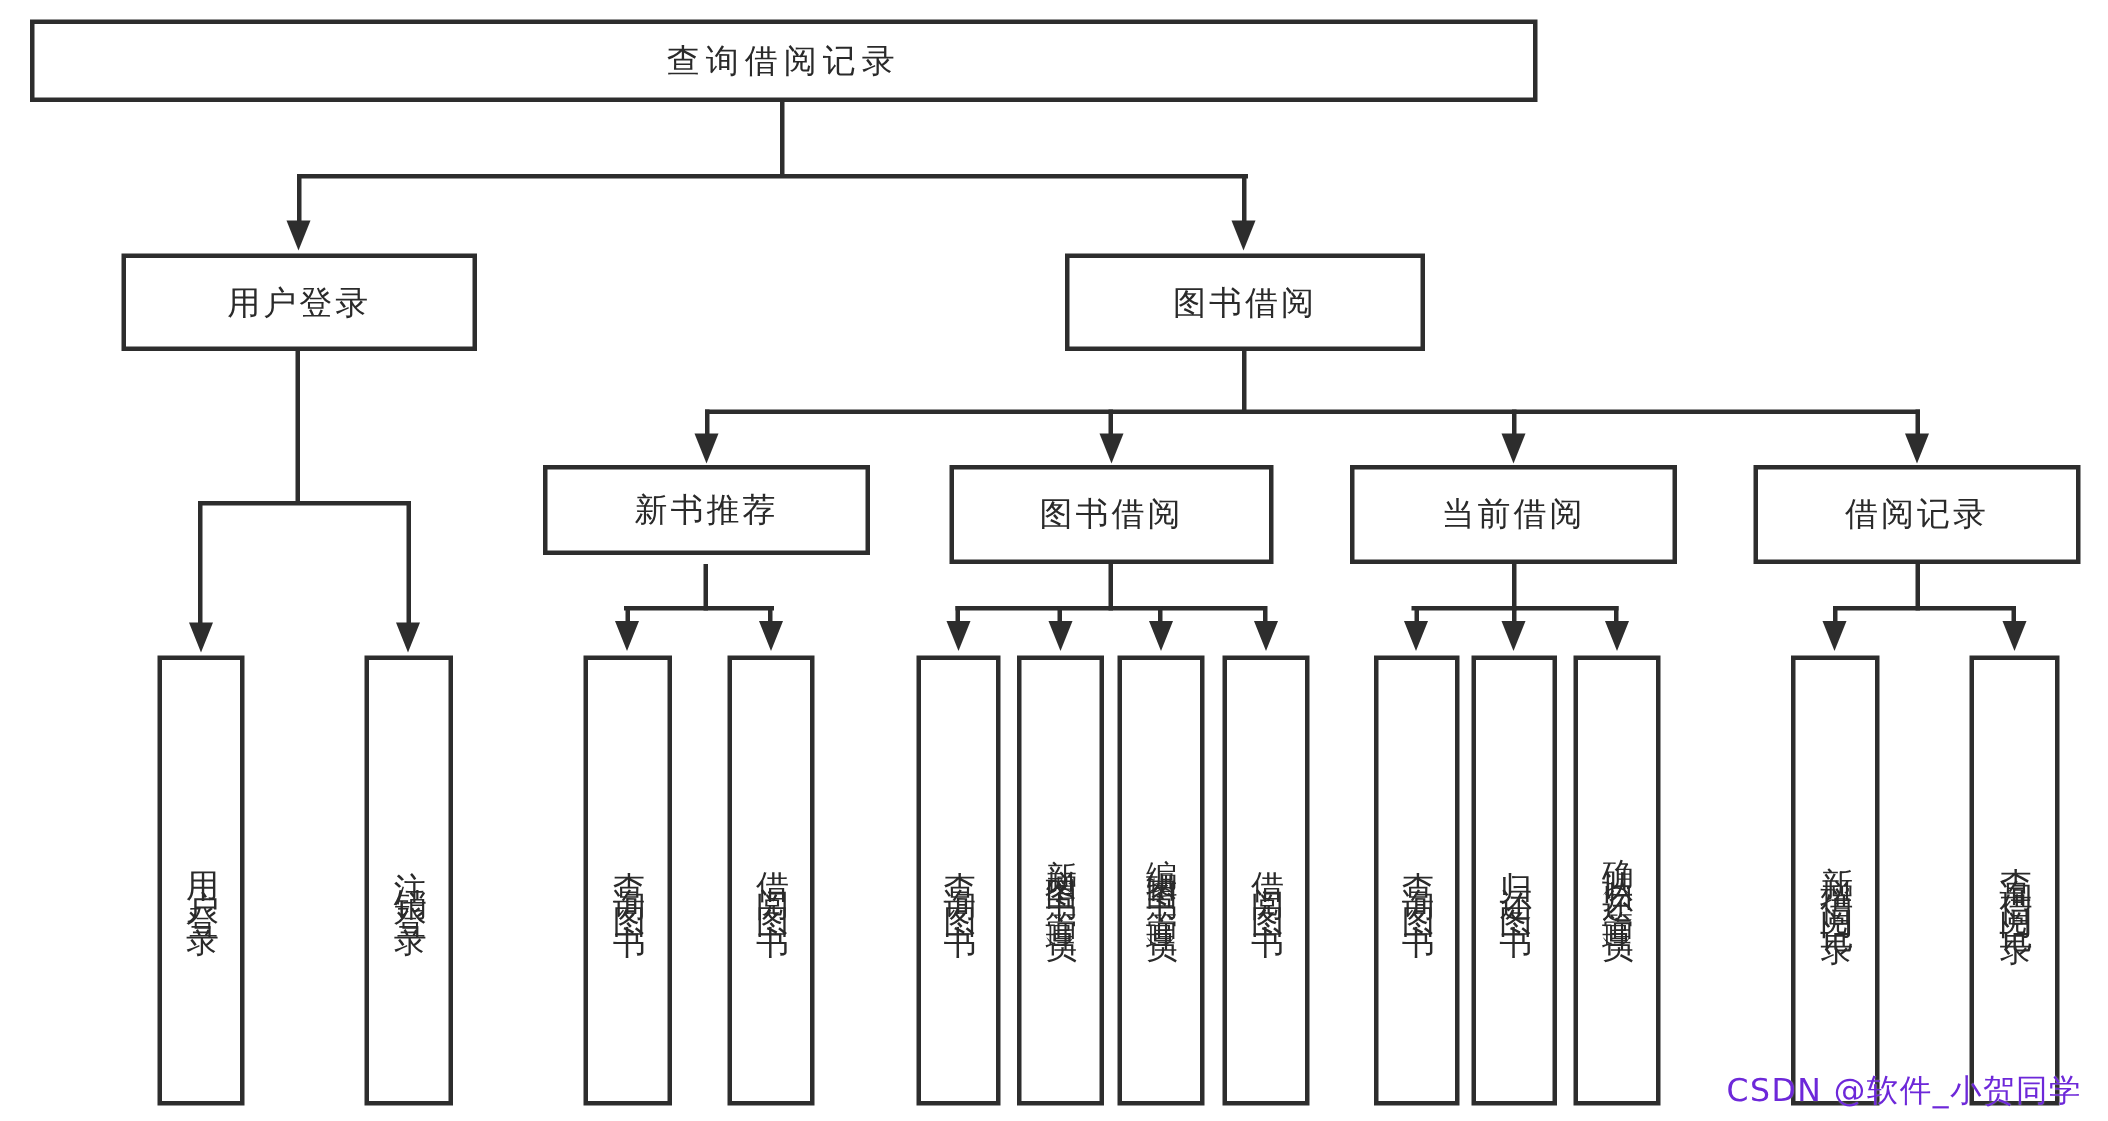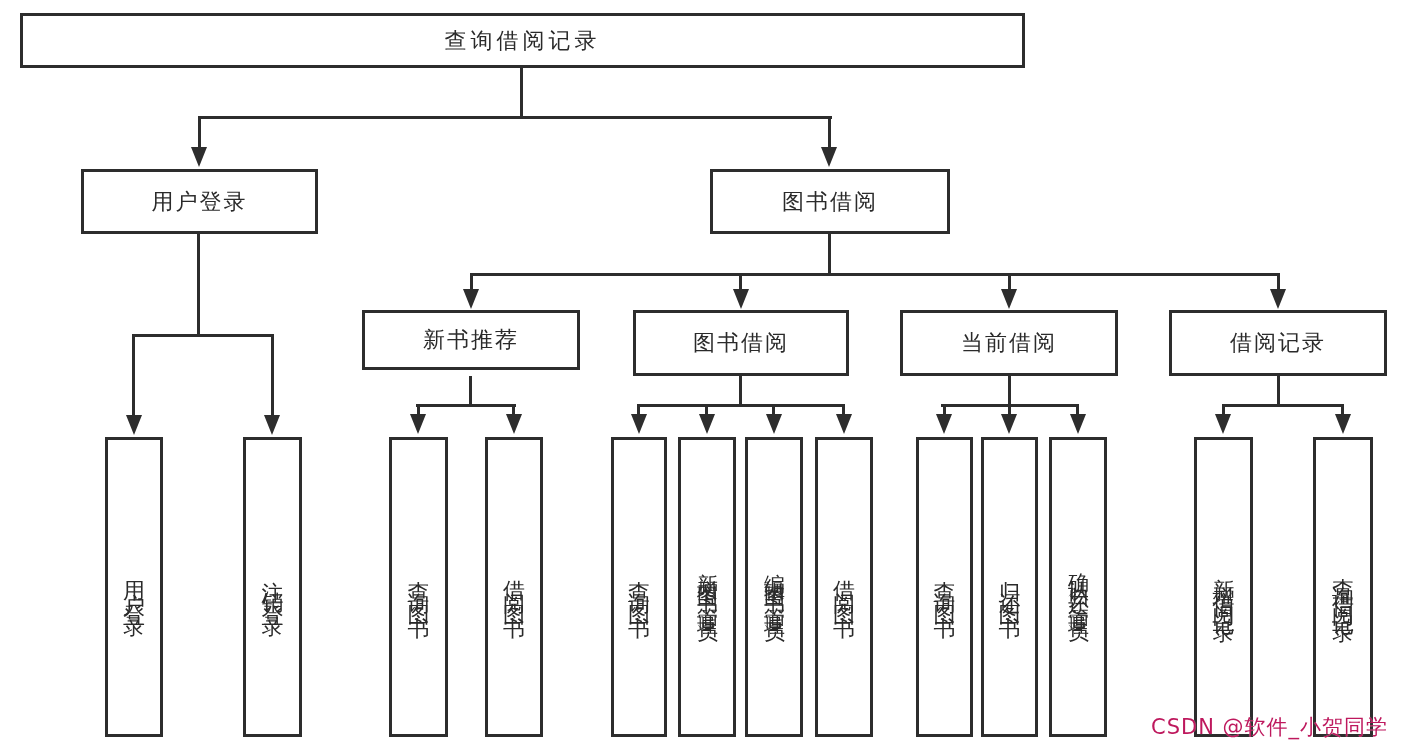--- a/index.html
+++ b/index.html
@@ -160,15 +160,15 @@
     <span>确认归还（管理员）</span>
   </div>
 
   <div class="box leaf mid" style="left:1194px; top:437px; width:59px; height:300px;">
     <span>新增借阅记录</span>
   </div>
   <div class="box leaf mid" style="left:1313px; top:437px; width:60px; height:300px;">
     <span>查询借阅记录</span>
   </div>
 
-  <div class="watermark" style="color: #be185d;">CSDN @软件_小贺同学</div>
+  <div class="watermark" style="color: #6d28d9;">CSDN @软件_小贺同学</div>
 
 </div>
 
 </body></html>

